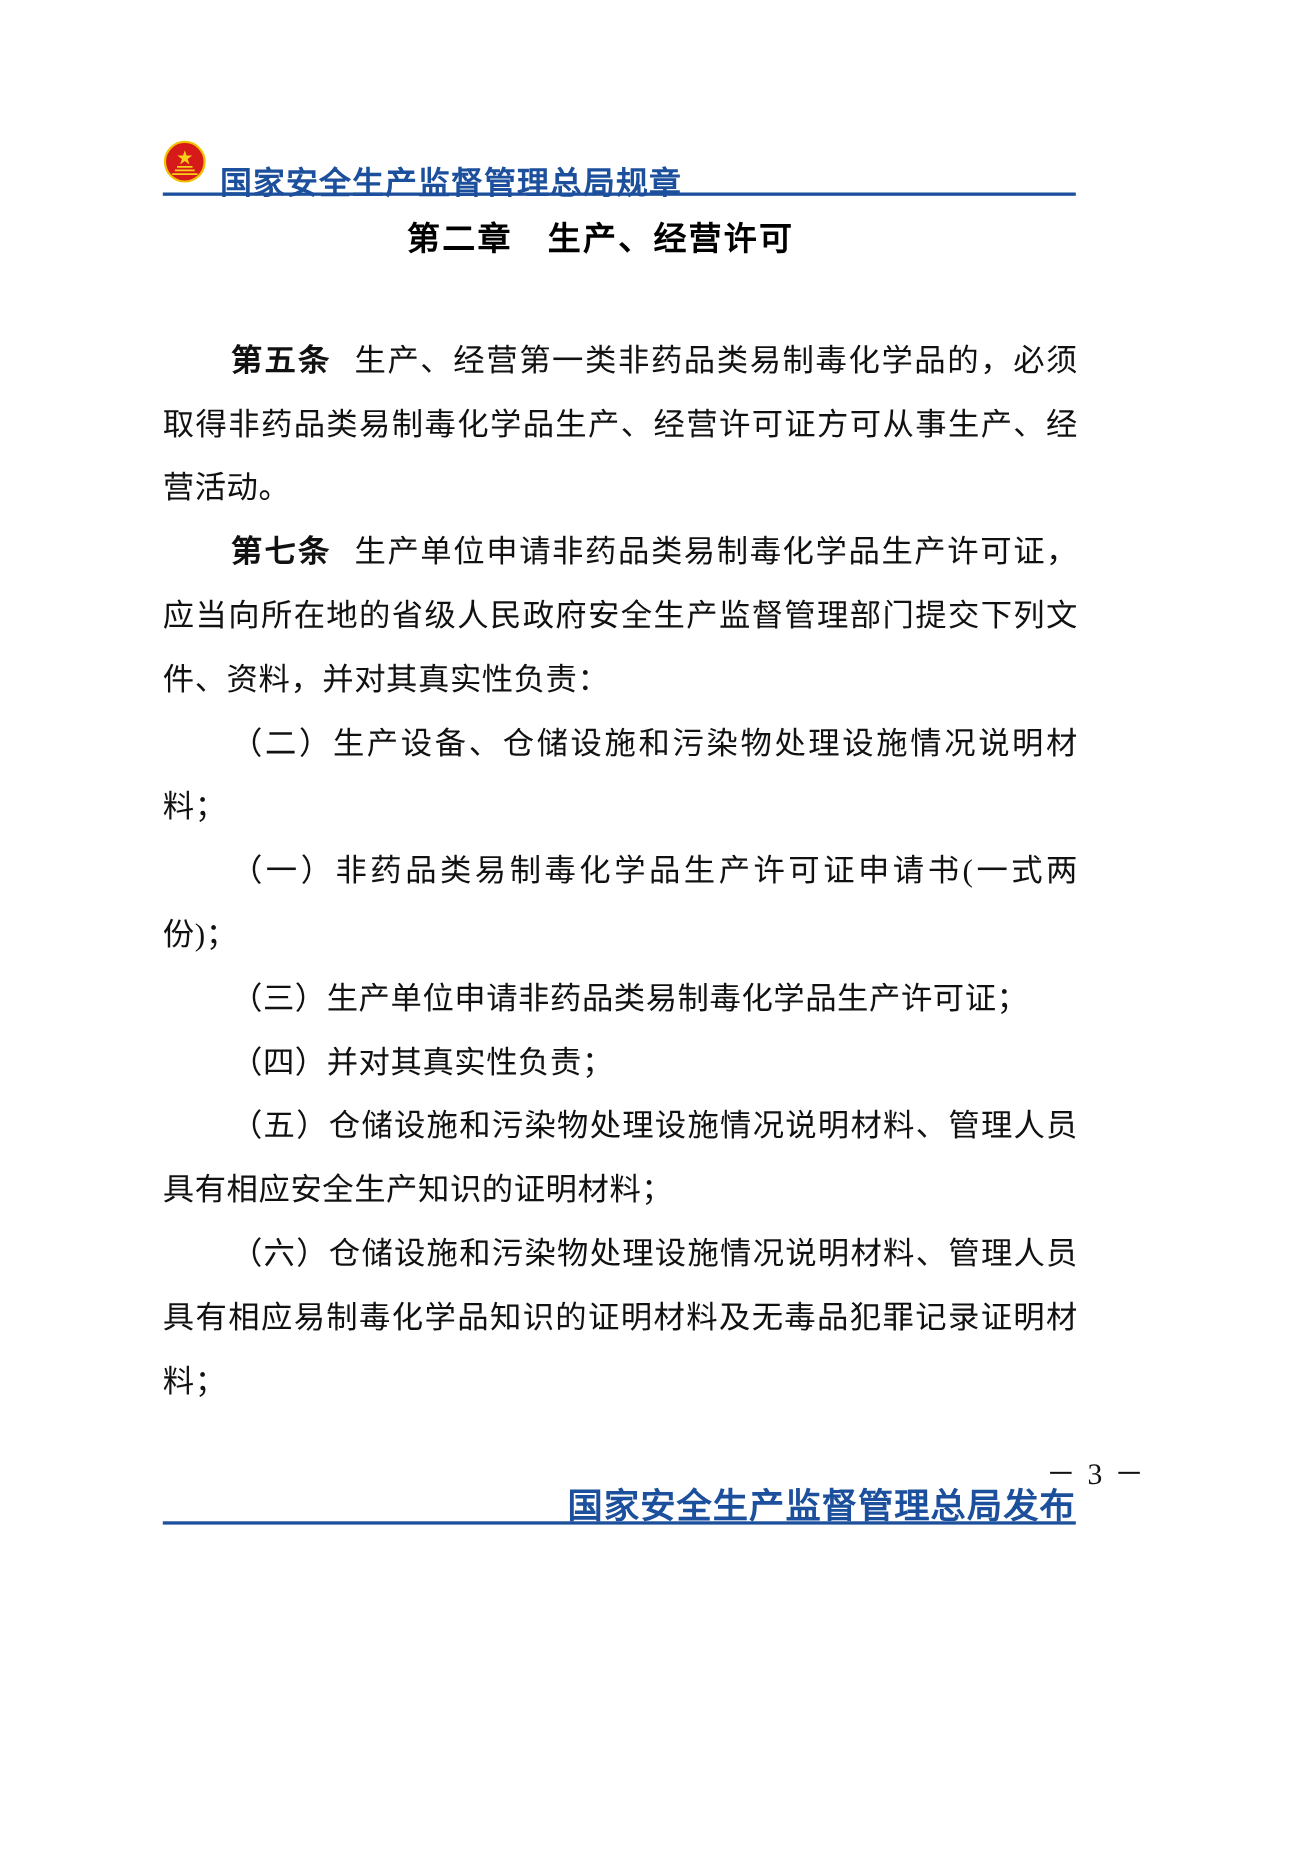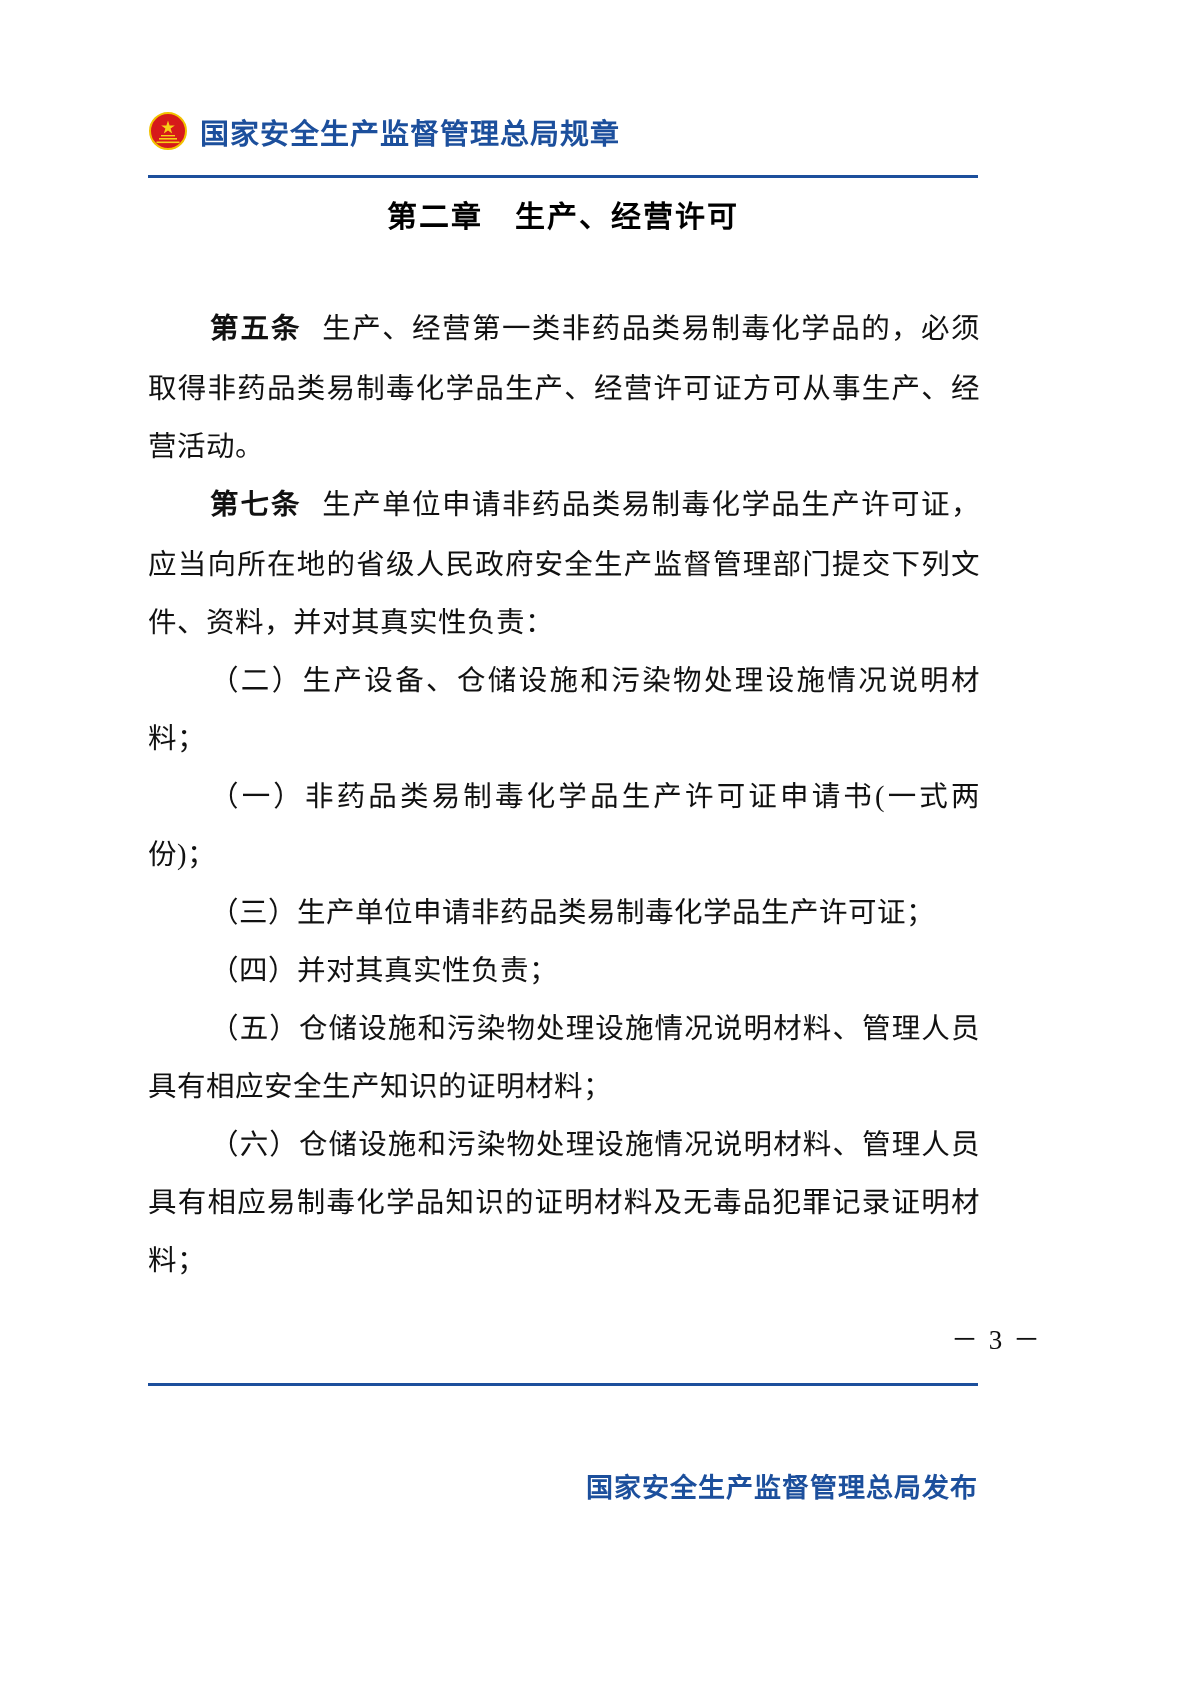--- a/index.html
+++ b/index.html
@@ -40,34 +40,35 @@
     flex: 0 0 auto;
     position: relative;
   }
   .header-title {
     font-family: Liberation Sans, sans-serif;
     font-weight: bold;
     font-size: 29px;
     letter-spacing: 1px;
     color: #1c4f9c;
     white-space: nowrap;
+    margin-top: 32px;
   }
   .header-rule {
     position: absolute;
     left: 148px;
     top: 175px;
     width: 830px;
     height: 0;
     border-top: 3px solid #1c4f9c;
   }
 
   
   .chapter-title {
     position: absolute;
-    left: 148px;
+    left: 131px;
     top: 192px;
     width: 830px;
     text-align: center;
     font-family: "Liberation Sans", "DejaVu Sans", sans-serif;
     font-weight: bold;
     font-size: 30px;
     letter-spacing: 2px;
     color: #000;
   }
 
@@ -84,21 +85,21 @@
     letter-spacing: 0.5px;
     text-align: justify;
     text-justify: inter-ideograph;
     margin: 0 0 0 0;
     color: #111;
   }
   .para.indent {
     text-indent: 62px;
   }
   .para .art-label {
-    font-family: Liberation Mono, monospace;
+    font-family: Liberation Serif, serif;
     font-weight: bold;
     letter-spacing: 1px;
   }
   .para .gap {
     display: inline-block;
     width: 20px;
   }
 
   
   .page-number {
@@ -115,26 +116,26 @@
     position: absolute;
     left: 148px;
     top: 1383px;
     width: 830px;
     height: 0;
     border-top: 3px solid #1c4f9c;
   }
   .footer-text {
     position: absolute;
     left: 148px;
-    top: 1466px;
+    top: 1343px;
     width: 830px;
     text-align: right;
     font-family: "Liberation Sans", "DejaVu Sans", sans-serif;
     font-weight: bold;
-    font-size: 27px;
+    font-size: 32px;
     letter-spacing: 1px;
     color: #1c4f9c;
   }
 </style>
 </head>
 <body>
 
 <div class="page">
 
   <div class="doc-header">

